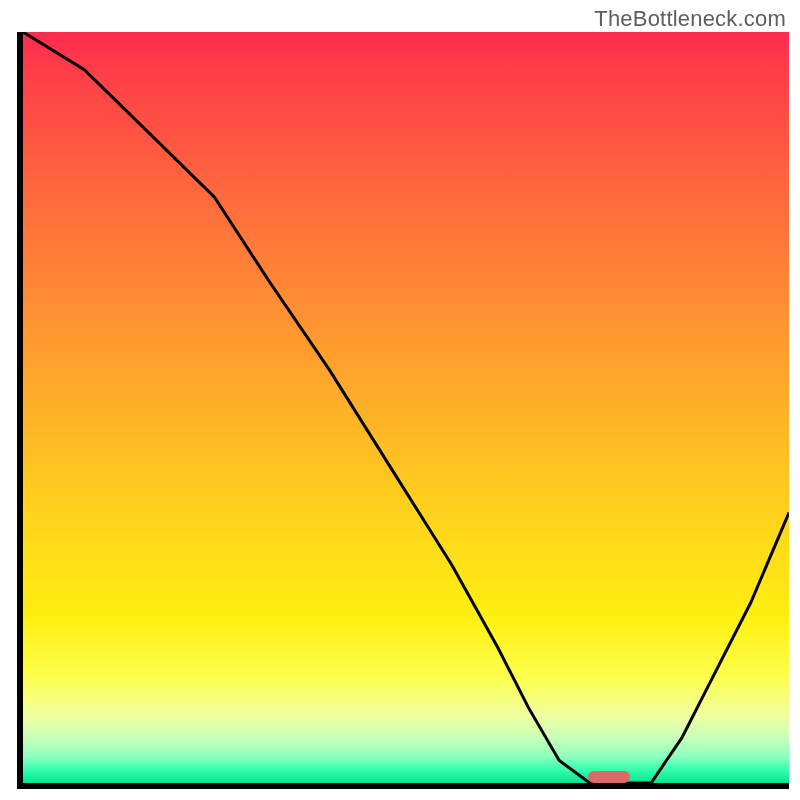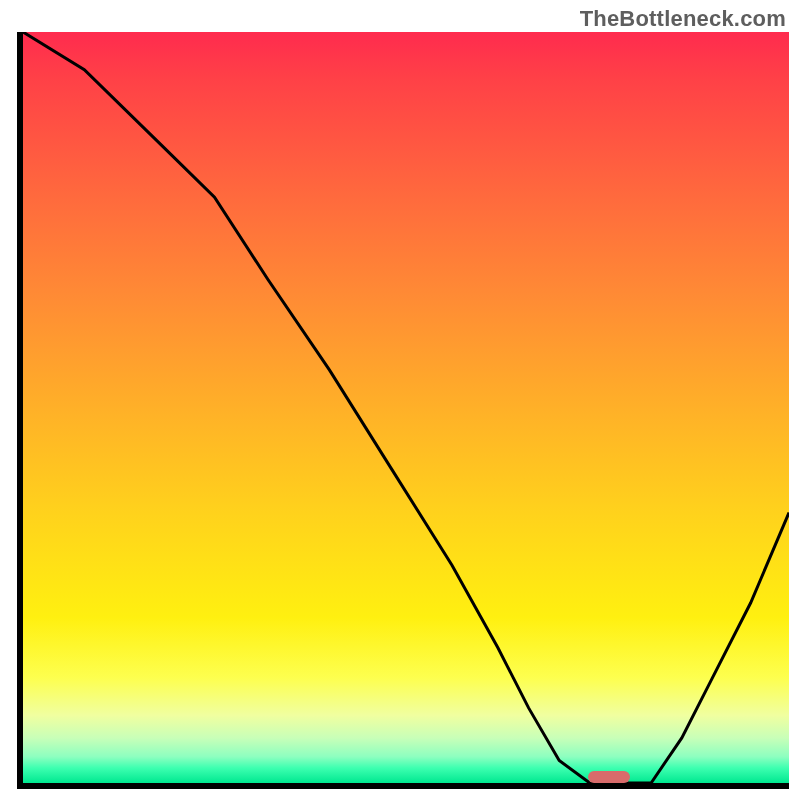--- a/index.html
+++ b/index.html
@@ -10,21 +10,21 @@
     height: 800px;
     position: relative;
     font-family: Arial, sans-serif;
   }
   .watermark {
     position: absolute;
     top: 6px;
     right: 14px;
     font-size: 22px;
     color: #5e5e5e;
-    font-weight: 700;
+    font-weight: 400;
     letter-spacing: 0.2px;
     z-index: 10;
   }
   .plot-area {
     position: absolute;
     top: 32px;
     left: 17px;
     width: 766px;
     height: 751px;
     border-left: 6px solid #000;

